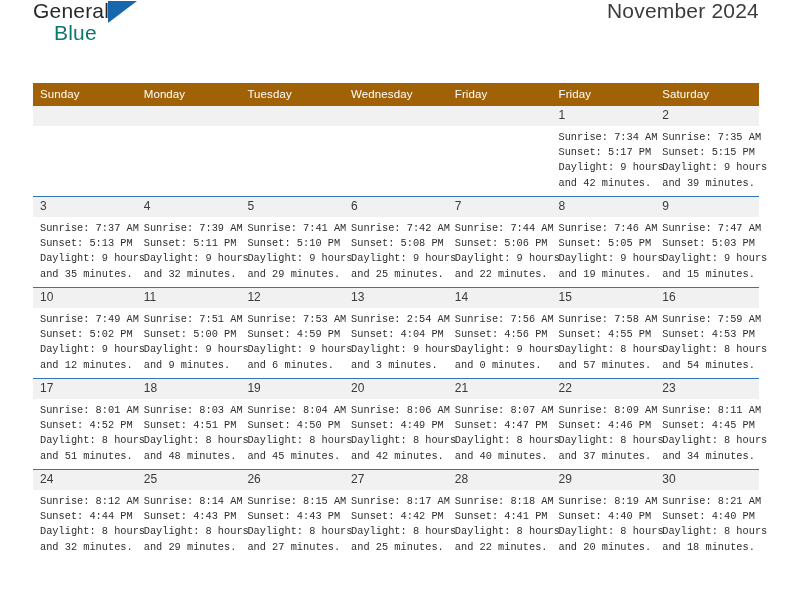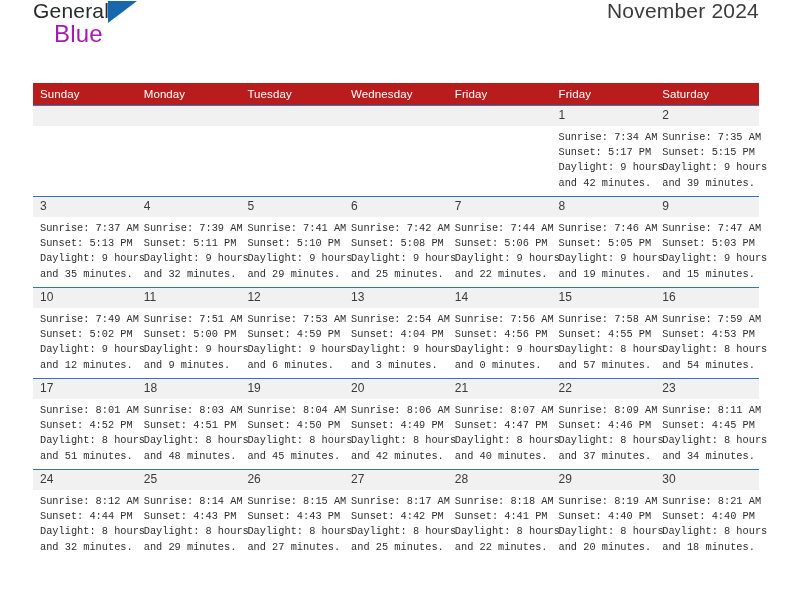--- a/index.html
+++ b/index.html
@@ -39,23 +39,23 @@
   .brand-general {
     font-size: 21px;
     letter-spacing: .2px;
     color: #27292b;
     line-height: 1;
     position: absolute;
     left: 0;
     top: 0;
   }
   .brand-blue {
-    font-size: 24px;
+    font-size: 21px;
     letter-spacing: .2px;
-    color: #a21caf;
+    color: #0f766e;
     line-height: 1;
     position: absolute;
     left: 21px;
     top: 22px;
   }
   .brand-triangle {
     position: absolute;
     left: 75px;
     top: 1px;
     width: 0;
@@ -84,21 +84,21 @@
   }
 
   
   .calendar {
     margin-top: 11px;
     width: 726px;
     border-collapse: collapse;
     table-layout: fixed;
   }
   .calendar th {
-    background: #b91c1c;
+    background: #a16207;
     color: #ffffff;
     font-size: 11.5px;
     font-weight: normal;
     text-align: left;
     padding: 5px 0 5px 7px;
     letter-spacing: .1px;
     height: 21px;
     box-sizing: border-box;
   }
   .calendar td {

